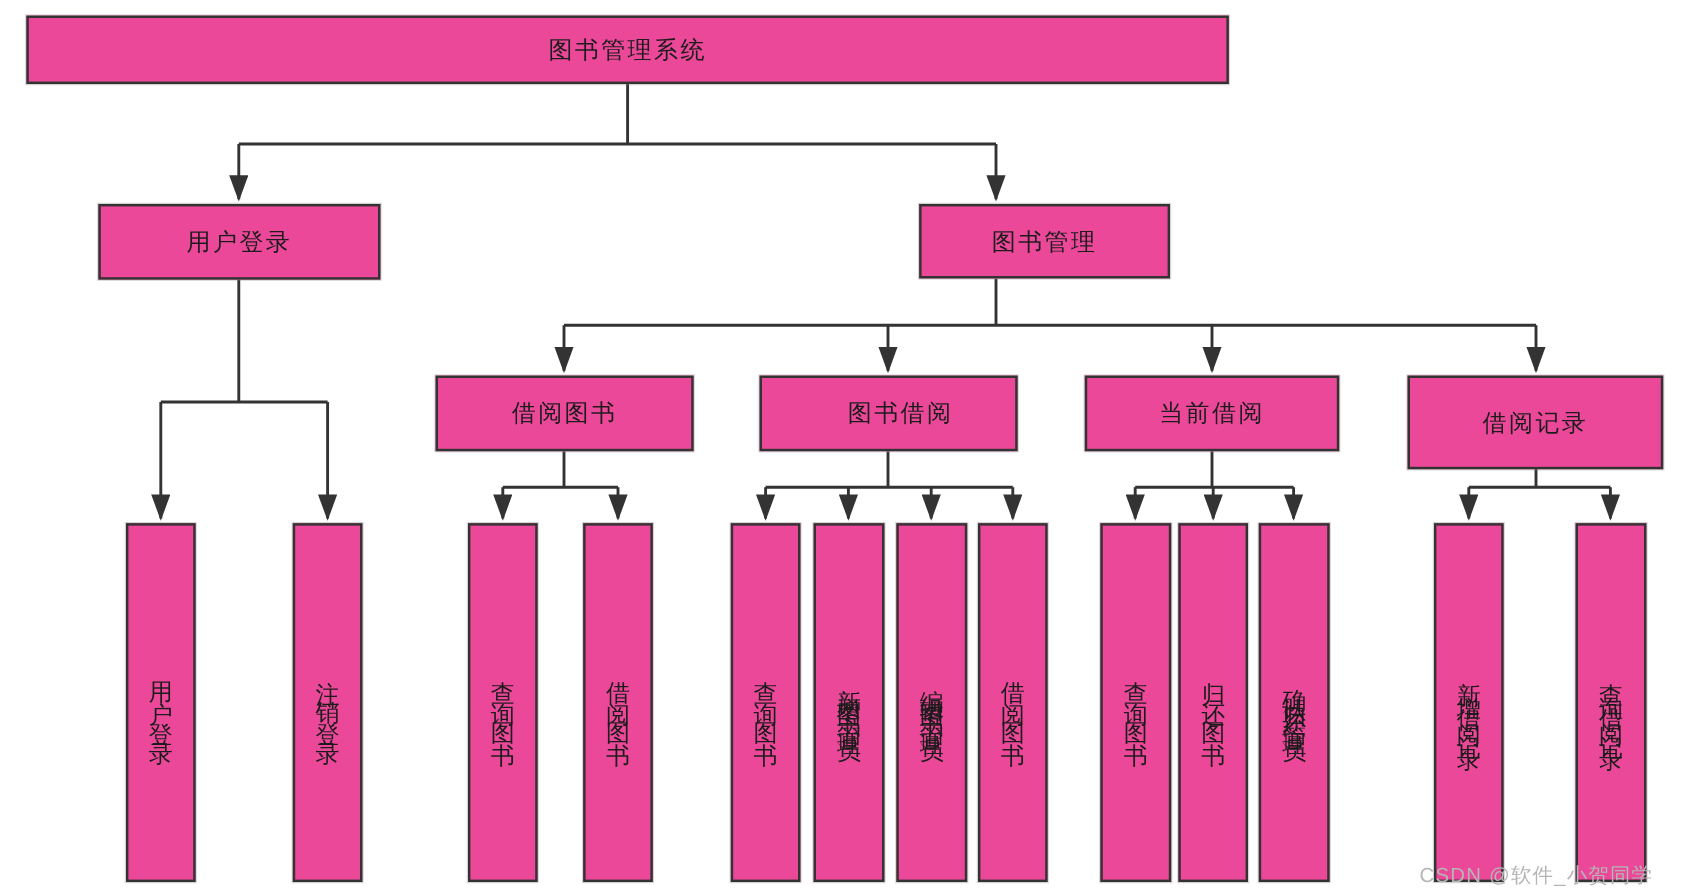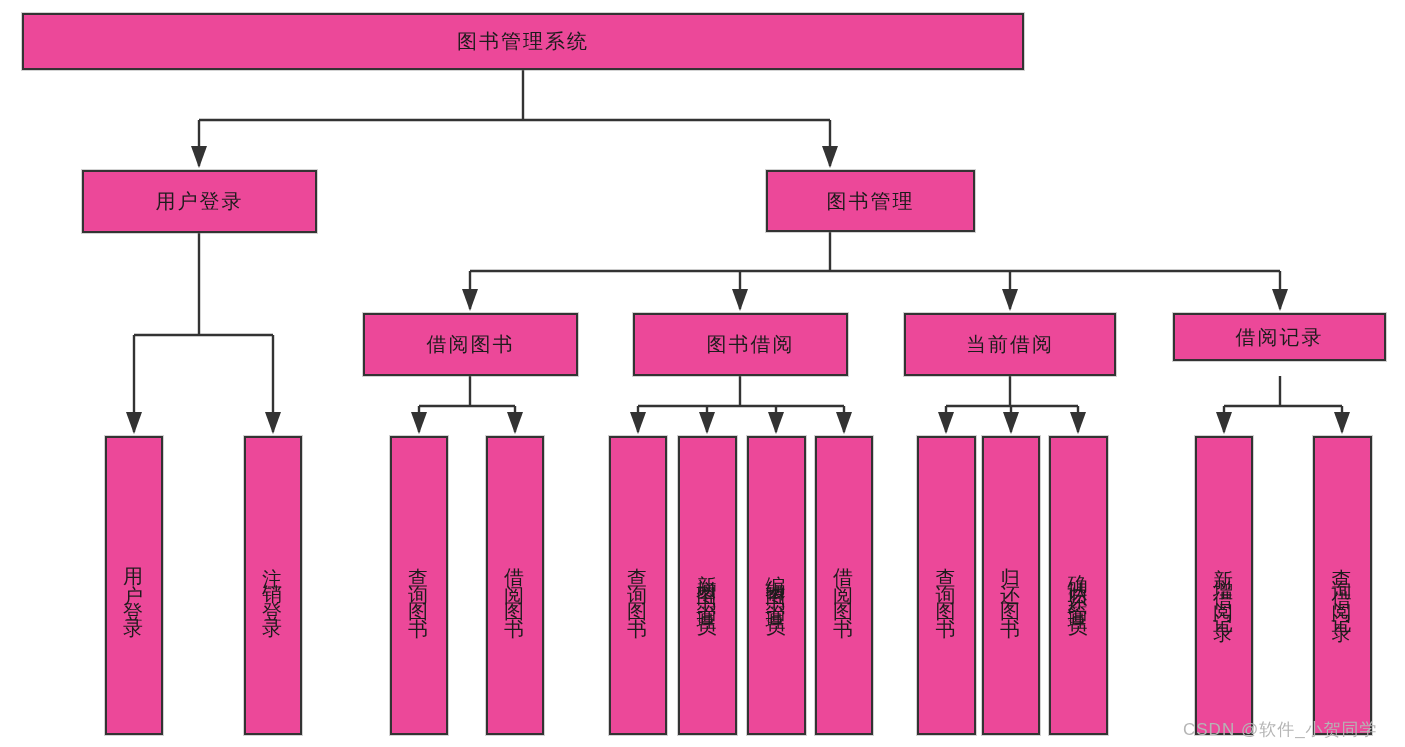--- a/index.html
+++ b/index.html
@@ -110,21 +110,21 @@
 
   <div class="box" style="left:363px; top:313px; width:215px; height:63px;">
     <span class="hlabel">借阅图书</span>
   </div>
   <div class="box" style="left:633px; top:313px; width:215px; height:63px;padding-left:20px;">
     <span class="hlabel">图书借阅</span>
   </div>
   <div class="box" style="left:904px; top:313px; width:212px; height:63px;align-items:center;">
     <span class="hlabel">当前借阅</span>
   </div>
-  <div class="box" style="left:1173px; top:313px; width:213px; height:48px;">
+  <div class="box" style="left:1173px; top:313px; width:213px; height:78px;">
     <span class="hlabel">借阅记录</span>
   </div>
 
   <div class="box" style="left:105px; top:436px; width:58px; height:299px;">
     <span class="vlabel v4">用户登录</span>
   </div>
   <div class="box" style="left:244px; top:436px; width:58px; height:299px;">
     <span class="vlabel v4">注销登录</span>
   </div>
 

